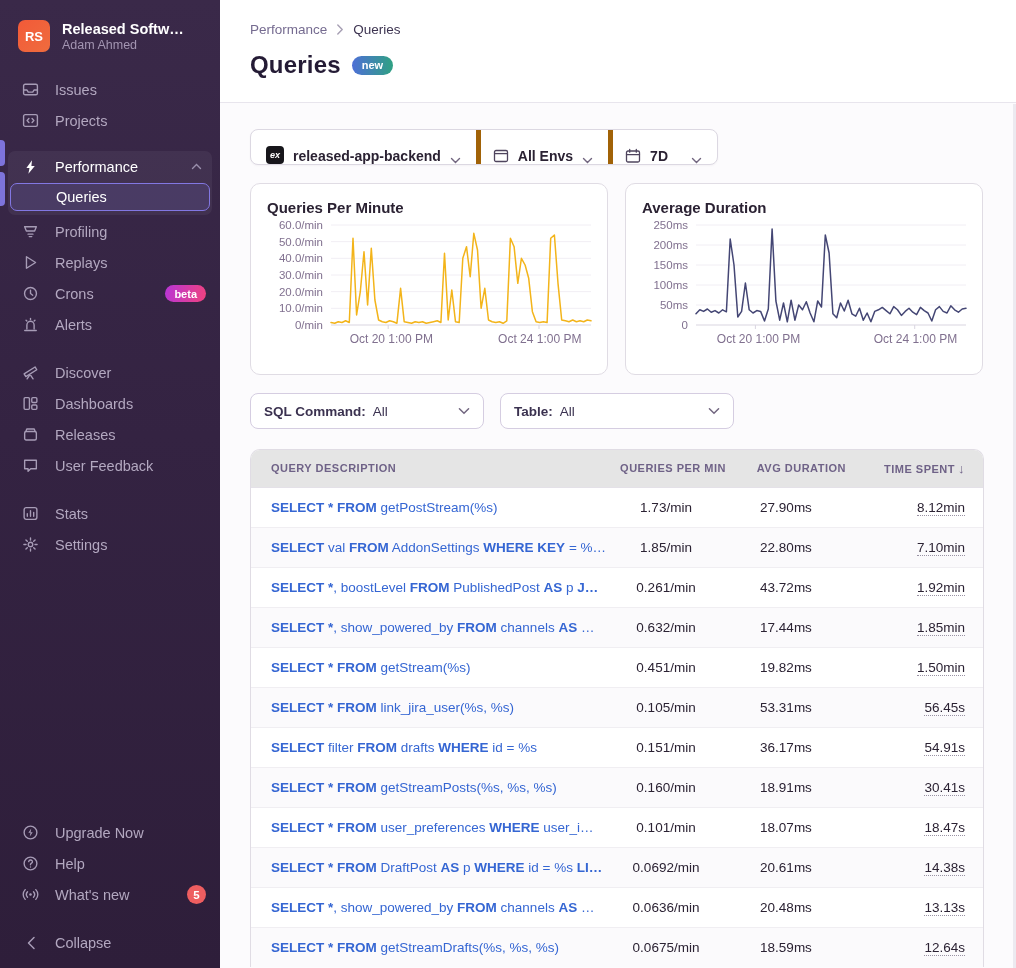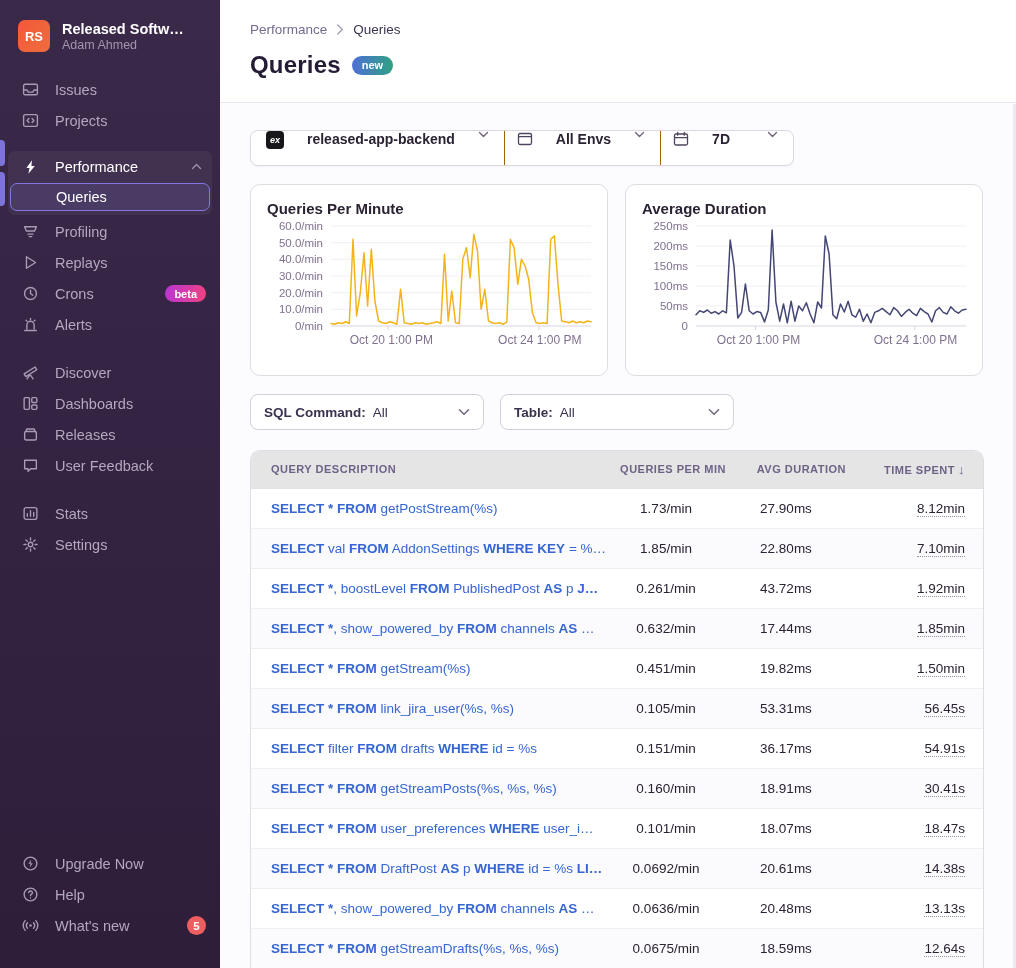--- a/index.html
+++ b/index.html
@@ -43,23 +43,23 @@
   .crumb-sep { color:#a79fb4; display:flex; }
   .crumb-2 { color:#3d3451; }
   .title-row { display:flex; align-items:center; gap:11px; margin-top:14px; }
   .page-title { font-size:24px; font-weight:bold; color:#241b35; letter-spacing:.2px; }
   .badge-new { font-size:11px; font-weight:bold; color:#fff; padding:3.5px 10px; border-radius:20px;
     background:linear-gradient(90deg,#4e6fd6,#2fa183); }
   .content { flex:1; background:#fcfbfd; padding:26px 0 0 30px; overflow:hidden; }
 
   .filter-bar { display:inline-flex; align-items:stretch; height:36px; background:#fff;
     border:1px solid #dcd8e2; border-radius:8px; box-shadow:0 1px 2px rgba(43,34,51,.04); }
-  .filter-seg { display:flex; align-items:flex-start; gap:23px; padding:0 15px; font-size:14px; font-weight:bold;
+  .filter-seg { display:flex; align-items:flex-end; gap:9px; padding:0 15px; font-size:14px; font-weight:bold;
     color:#2b2233; cursor:pointer; }
-  .filter-seg + .filter-seg { border-left:1px solid #a16207;padding-left:12px; }
+  .filter-seg + .filter-seg { border-left:5px solid #a16207;padding-left:12px; }
   .ex-badge { width:18px; height:18px; border-radius:4px; background:#17161b; color:#fff;
     font-size:9px; font-weight:bold; font-style:italic; display:flex; align-items:center; justify-content:center; }
   .seg-ic { color:#4f455e; display:flex; }
   .chev { color:#71657f; display:flex; }
   .seg-7d .chev { margin-left:14px; }
 
   .charts-row { display:flex; gap:17px; margin-top:18px; width:733px; }
   .card { flex:1; height:192px; background:#fff; border:1px solid #e0dce4; border-radius:10px; padding:15px 16px 10px 16px; }
   .card-title { font-size:15px; font-weight:bold; color:#2b2233; }
   .chart { display:flex; margin-top:9px; }
@@ -275,20 +275,28 @@
         <span class="ic">
             <svg class="icon" width="17" height="17" viewBox="0 0 16 16" fill="none" stroke="currentColor" stroke-width="1.3" stroke-linecap="round">
               <circle cx="8" cy="8" r="1.2" fill="currentColor" stroke="none"></circle>
               <path d="M5.2 5.4a3.9 3.9 0 0 0 0 5.2M10.8 5.4a3.9 3.9 0 0 1 0 5.2M3 3.4a6.6 6.6 0 0 0 0 9.2M13 3.4a6.6 6.6 0 0 1 0 9.2"></path>
             </svg>
           </span>
         <span>What's new</span>
         <span class="badge-count">5</span>
       </div>
       <div class="spacer16"></div>
+      <div class="nav-item">
+        <span class="ic">
+            <svg class="icon" width="12" height="14" viewBox="0 0 10 14" fill="none" stroke="currentColor" stroke-width="1.5" stroke-linecap="round" stroke-linejoin="round">
+              <path d="M8 1.5 2.5 7 8 12.5"></path>
+            </svg>
+          </span>
+        <span>Collapse</span>
+      </div>
     </div>
   </nav>
 </aside>
 
 <main>
   <div class="main-header">
     <div class="breadcrumb">
       <span class="crumb-1">Performance</span>
       <span class="crumb-sep">
           <svg class="icon" width="8" height="11" viewBox="0 0 7 10" fill="none" stroke="currentColor" stroke-width="1.3" stroke-linecap="round" stroke-linejoin="round">

